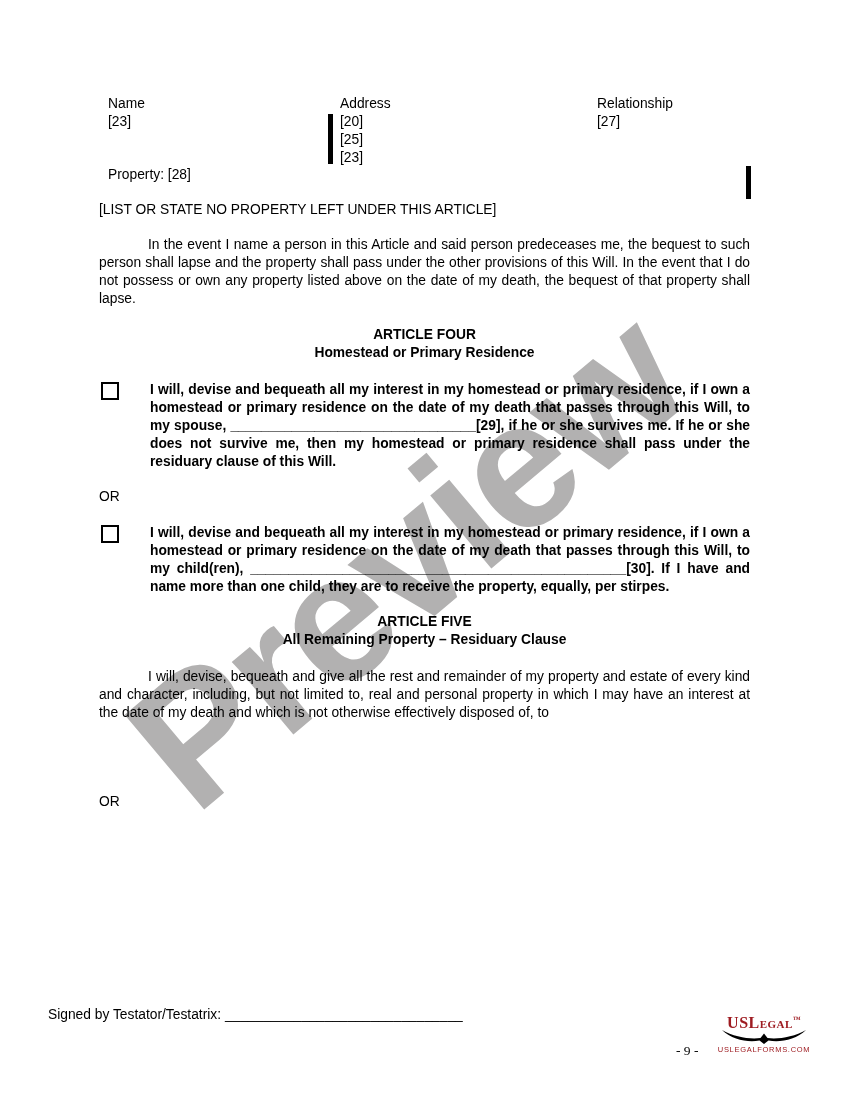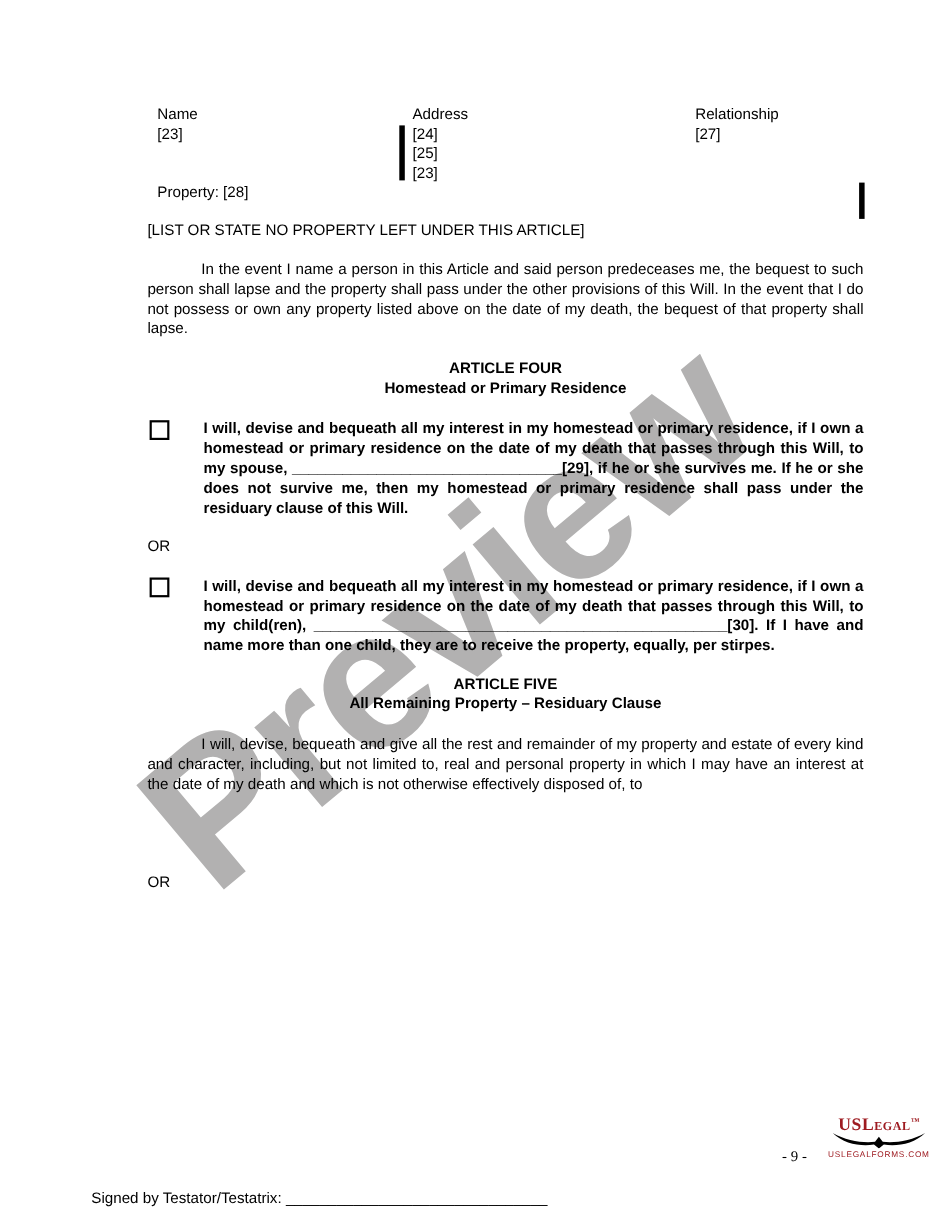--- a/index.html
+++ b/index.html
@@ -31,21 +31,21 @@
     top: 560px;
     transform: translate(-50%, -50%) rotate(-40deg);
     font-size: 180px;
     font-weight: 900;
     letter-spacing: -4px;
     color: #b2b1b1;
     white-space: nowrap;
     z-index: 0;
     user-select: none;
   }
-  .layer { position: absolute; inset: 0; z-index: 1; margin-left: 35px; }
+  .layer { position: absolute; inset: 0; z-index: 1; }
   .vbar {
     position: absolute;
     width: 5px;
     background: #000000;
   }
   .option { position: absolute; }
   .checkbox {
     position: absolute;
     left: 2px;
     top: 1px;
@@ -99,21 +99,21 @@
 
   <div class="layer">
 
     <div class="abs" style="left:108px; top:95px;">
       <div>Name</div>
       <div>[23]</div>
     </div>
 
     <div class="abs" style="left:340px; top:95px;">
       <div>Address</div>
-      <div>[24]</div>
+      <div>[20]</div>
       <div>[25]</div>
       <div>[23]</div>
     </div>
 
     <div class="abs" style="left:597px; top:95px;">
       <div>Relationship</div>
       <div>[27]</div>
     </div>
 
     <div class="vbar" style="left:328px; top:114px; height:50px;"></div>
@@ -146,21 +146,21 @@
       <div>ARTICLE FIVE</div>
       <div>All Remaining Property – Residuary Clause</div>
     </div>
 
     <div class="abs para indent" style="left:99px; top:668px; width:651px;">I will, devise, bequeath and give all the rest and remainder of my property and estate of every kind and character, including, but not limited to, real and personal property in which I may have an interest at the date of my death and which is not otherwise effectively disposed of, to</div>
 
 
     <div class="abs" style="left:99px; top:793px;">OR</div>
 
 
-    <div class="abs footer-sign" style="left:48px; top:1081px;">
+    <div class="abs footer-sign" style="left:48px; top:1006px;">
       <span>Signed by Testator/Testatrix:</span>
       <span>_______________________________</span>
     </div>
 
     <div class="abs page-number" style="left:676px; top:1042px;">- 9 -</div>
 
     <div class="logo">
       <div class="logo-row">
         <span class="logo-text" style="color: rgb(158, 27, 33);">USLegal</span><span class="logo-tm" style="color: rgb(158, 27, 33);">™</span>
       </div>

